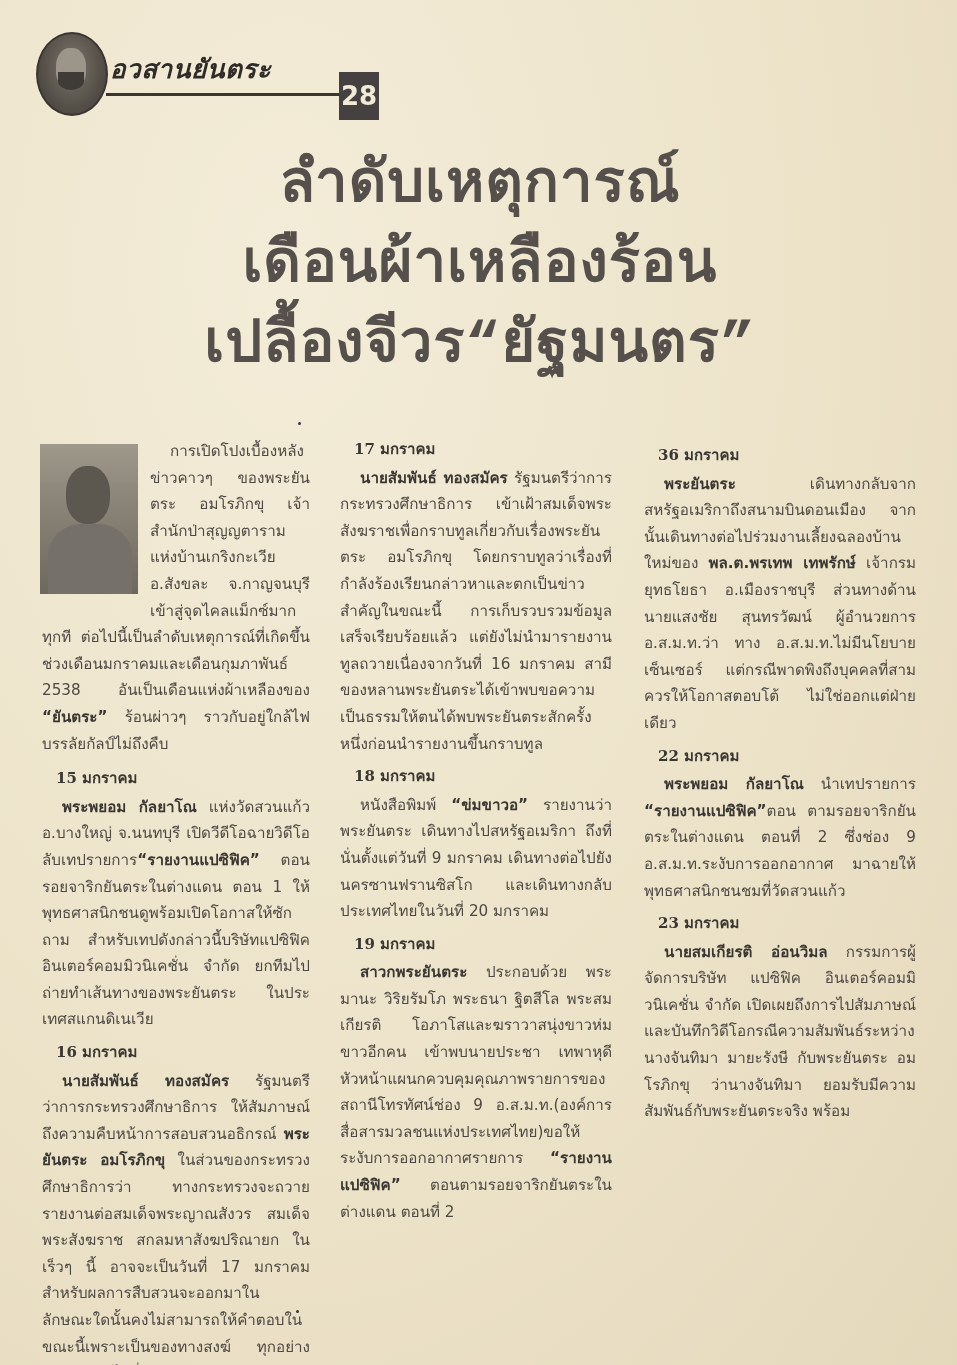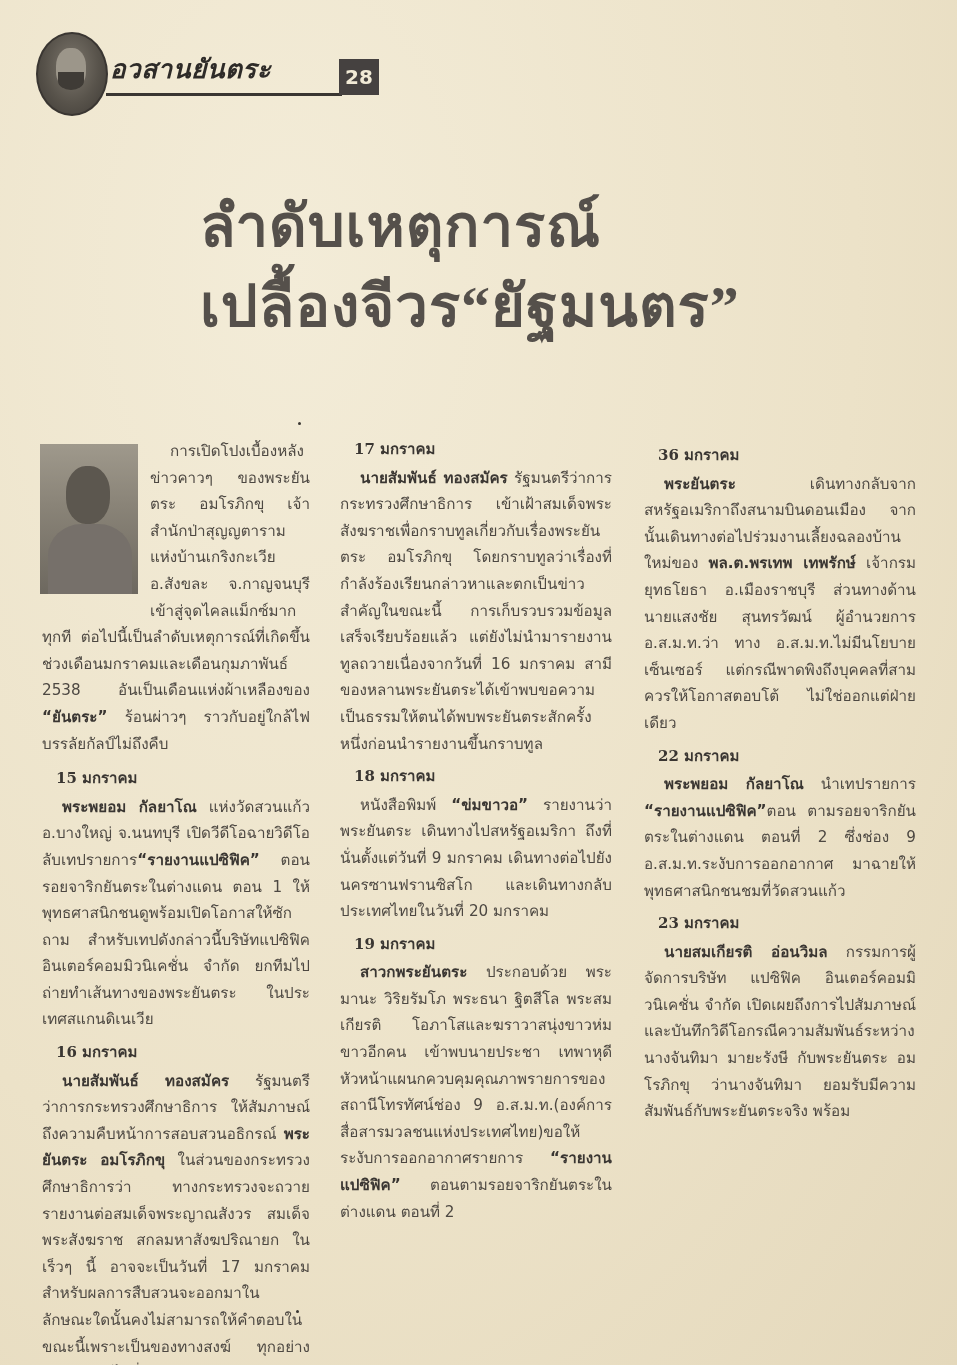--- a/index.html
+++ b/index.html
@@ -28,31 +28,31 @@
     position: absolute; left: 20px; top: 38px; width: 26px; height: 18px;
     border-radius: 0 0 50% 50%; background: #3f3b36;
   }
   .section-title {
     position: absolute; left: 74px; top: 18px;
     font-family: "DejaVu Sans", sans-serif; font-style: italic; font-weight: bold;
     font-size: 26px; color: #2e2b28; letter-spacing: 0.5px;
   }
   .title-rule { position: absolute; left: 70px; top: 63px; width: 236px; height: 3px; background: #3a3632; }
   .page-num {
-    position: absolute; left: 303px; top: 29px; width: 40px; height: 36px;
+    position: absolute; left: 303px; top: 42px; width: 40px; height: 48px;
     background: #454140; color: #f1ead6;
-    font-family: "DejaVu Sans", sans-serif; font-weight: bold; font-size: 20px;
+    font-family: "DejaVu Sans", sans-serif; font-weight: bold; font-size: 26px;
     display: flex; align-items: center; justify-content: center;
   }
   .headline {
     position: absolute; left: 200px; top: 146px; width: 560px;
-    font-family: Liberation Serif, serif; font-weight: bold;
+    text-align: center;
+    font-family: Liberation Mono, monospace; font-weight: bold;
     font-size: 58px; line-height: 80px; color: #55504b;
     letter-spacing: 1px;
-    margin-top: 41px;
   }
   .headline div { white-space: nowrap; }
   .col {
     position: absolute; top: 436px; width: 272px;
     font-size: 15.2px; line-height: 26.6px; color: #4d4842;
     text-align: justify;
   }
   .col.c1 { left: 40px; }
   .col.c2 { left: 338px; width: 276px; }
   .col.c3 { left: 642px; width: 276px; }
@@ -85,20 +85,21 @@
     <div class="face"></div>
       <div class="beard"></div>
   </div>
   <div class="section-title">อวสานยันตระ</div>
   <div class="title-rule"></div>
   <div class="page-num">28</div>
 </div>
 
 <div class="headline">
   <div>ลำดับเหตุการณ์</div>
+  <div>เดือนผ้าเหลืองร้อน</div>
   <div>เปลื้องจีวร“ยัฐมนตร”</div>
 </div>
 
 <div class="col c1">
   <div class="photo">
       <div class="robe"></div>
       <div class="head"></div>
     </div>
   <p><span>การเปิดโปงเบื้องหลังข่าวคาวๆ ของพระยันตระ อมโรภิกขุ เจ้าสำนักป่าสุญญตาราม แห่งบ้านเกริงกะเวีย อ.สังขละ จ.กาญจนบุรี เข้าสู่จุดไคลแม็กซ์มากทุกที ต่อไปนี้เป็นลำดับเหตุการณ์ที่เกิดขึ้นช่วงเดือนมกราคมและเดือนกุมภาพันธ์ 2538 อันเป็นเดือนแห่งผ้าเหลืองของ</span> <b>“ยันตระ”</b><span> ร้อนผ่าวๆ ราวกับอยู่ใกล้ไฟบรรลัยกัลป์ไม่ถึงคืบ</span></p>
   <div style="clear:both"></div>

